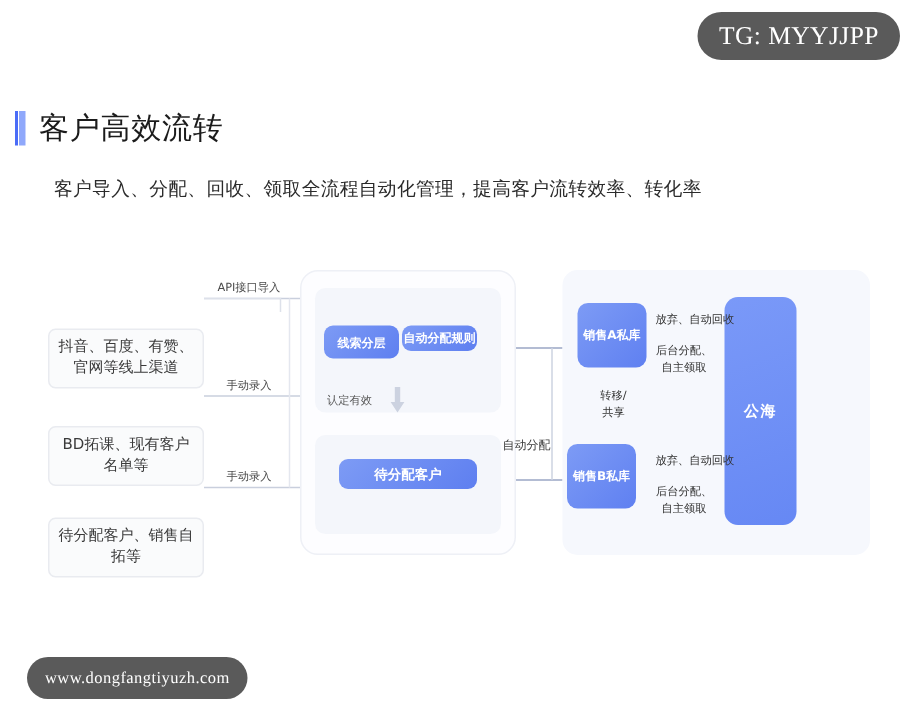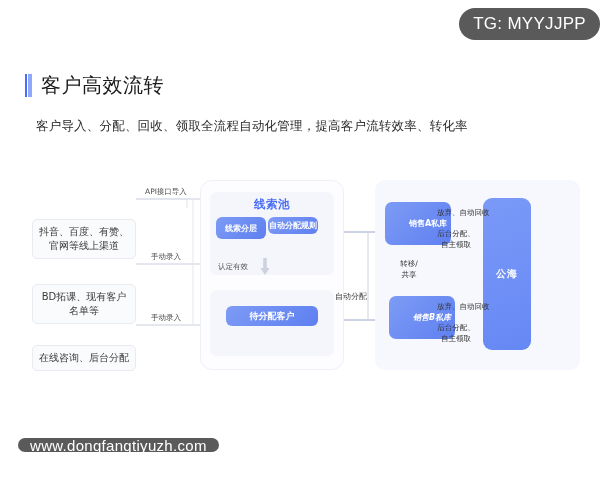--- a/index.html
+++ b/index.html
@@ -13,53 +13,53 @@
     font-family: "DejaVu Sans", "Liberation Sans", sans-serif;
     position: relative;
     overflow: hidden;
   }
 
   
   .wm {
     position: absolute;
     background: #5a5a5a;
     color: #ffffff;
-    font-family: Liberation Sans, sans-serif;
+    font-family: Liberation Serif, serif;
     letter-spacing: 0.3px;
     display: flex;
     align-items: center;
     justify-content: center;
     border-radius: 16px;
   }
   #wm-top {
     right: 0;
     top: 8px;
     height: 32px;
     padding: 0 14px;
     font-size: 17px;
   }
   #wm-bottom {
     left: 18px;
     top: 438px;
-    height: 14px;
+    height: 28px;
     padding: 0 12px;
-    font-size: 15px;
+    font-size: 11px;
   }
 
   
   #header {
     position: absolute;
     left: 0;
     top: 72px;
     width: 600px;
   }
   #title-row {
     display: flex;
     align-items: center;
-    padding-left: 25px;
+    padding-left: 10px;
   }
   #accent-bar {
     width: 7px;
     height: 23px;
     margin-right: 9px;
     background: linear-gradient(to right,
         #4a6cf7 0px, #4a6cf7 2px,
         #ffffff 2px, #ffffff 3px,
         #8fa8fb 3px, #8fa8fb 7px);
   }
@@ -240,24 +240,23 @@
     height: 43px;
     border-radius: 7px;
     color: #ffffff;
     font-size: 8px;
     font-weight: bold;
     display: flex;
     align-items: center;
     justify-content: center;
     text-align: right;
     background: linear-gradient(135deg, #7d9bf5 0%, #5f80f1 100%);
-    padding-left: 20px;
   }
   #lib-a { left: 385px; top: 42px; }
-  #lib-b { left: 389px; top: 136px; font-style: italic; }
+  #lib-b { left: 378px; top: 136px; }
 
   #sea-box {
     position: absolute;
     left: 483px;
     top: 38px;
     width: 48px;
     height: 152px;
     border-radius: 9px;
     color: #ffffff;
     font-size: 10px;
@@ -327,26 +326,25 @@
 
     <path d="M408 85 L408 136" stroke="#b9c2d8" stroke-width="1" fill="none"></path>
   </svg>
 
   <div class="src-box" id="src-0">抖音、百度、有赞、官网等线上渠道</div>
   <div class="src-label" id="srclab-0">API接口导入</div>
 
   <div class="src-box" id="src-1">BD拓课、现有客户名单等</div>
   <div class="src-label" id="srclab-1">手动录入</div>
 
-  <div class="src-box" id="src-2">在线咨询、后台分配</div>
+  <div class="src-box" id="src-2">待分配客户、销售自拓等</div>
   <div class="src-label" id="srclab-2">手动录入</div>
 
   <div id="pool-panel"></div>
   <div id="pool-inner"></div>
-  <div id="pool-title">线索池</div>
   <div class="chip" id="chip-0">线索分层</div>
   <div class="chip" id="chip-1">自动分配规则</div>
 
   <div id="valid-label">认定有效</div>
   <svg id="valid-arrow" viewBox="0 0 10 18">
     <path d="M3.2 0 L6.8 0 L6.8 10 L9.6 10 L5 17 L0.4 10 L3.2 10 Z" fill="#ccd2e0"></path>
   </svg>
 
   <div id="pending-inner"></div>
   <div id="chip-pending">待分配客户</div>

